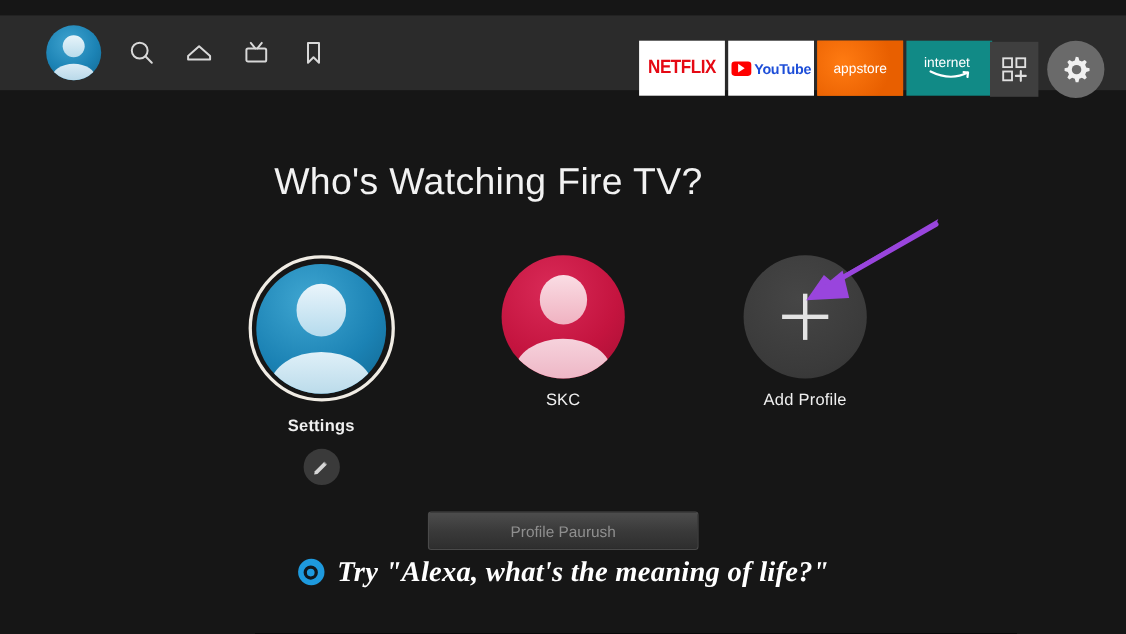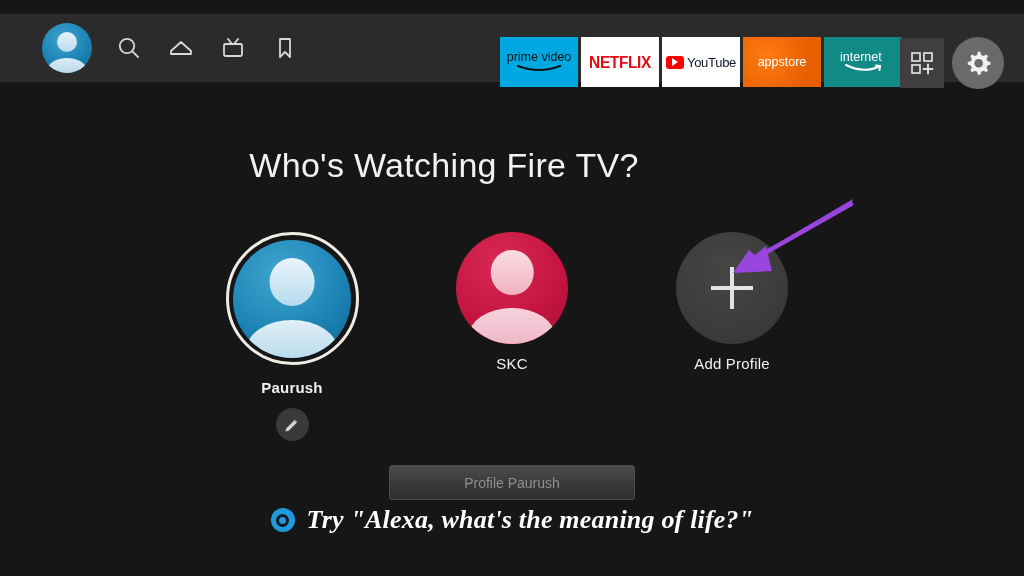--- a/index.html
+++ b/index.html
@@ -128,23 +128,23 @@
     justify-content: center;
     flex: none;
   }
   .app-youtube .yt-play::after {
     content: "";
     border-left: 6px solid #ffffff;
     border-top: 4px solid transparent;
     border-bottom: 4px solid transparent;
   }
   .app-youtube .yt-text {
-    color: #0f172a;
+    color: #1d4ed8;
     font-size: 13px;
-    font-weight: normal;
+    font-weight: bold;
     letter-spacing: -0.3px;
   }
   .app-appstore {
     background: #f26800;
     background-image: radial-gradient(circle at 30% 40%, #ff7b12 0%, #e85f00 70%);
     color: #ffffff;
   }
   .app-appstore .as-text { font-size: 12.5px; font-weight: normal; }
   .app-internet { background: #118a86; color: #ffffff; }
   .app-internet .int-text {
@@ -426,28 +426,20 @@
 
       <div class="nav-icon">
         <svg width="26" height="26" viewBox="0 0 26 26">
           <path d="M8 4 L18 4 L18 22 L13 17 L8 22 Z" fill="none" stroke="#d8d8d8" stroke-width="1.8" stroke-linejoin="round"></path>
         </svg>
       </div>
     </div>
 
     <div id="nav-apps">
 
-      <div class="app-tile app-prime">
-        <div>
-          <div class="pv-text">prime video</div>
-          <svg class="pv-smile" width="46" height="9" viewBox="0 0 46 9">
-            <path d="M2 2 Q23 10 44 2" fill="none" stroke="#0d1214" stroke-width="2.2" stroke-linecap="round"></path>
-          </svg>
-        </div>
-      </div>
 
       <div class="app-tile app-netflix">
         <span class="nf-text">NETFLIX</span>
       </div>
 
       <div class="app-tile app-youtube">
         <span class="yt-play"></span>
         <span class="yt-text">YouTube</span>
       </div>
 
@@ -492,21 +484,21 @@
 
   <div id="profiles">
 
     <div class="profile">
       <div class="avatar-wrap selected">
         <div class="avatar avatar-blue big">
           <div class="head"></div>
           <div class="body"></div>
         </div>
       </div>
-      <div class="profile-name bold">Paurush</div>
+      <div class="profile-name bold">Settings</div>
       <div class="edit-btn">
         <svg width="18" height="18" viewBox="0 0 18 18">
           <path d="M3.2 12.4 L11.6 4 L14 6.4 L5.6 14.8 L2.6 15.4 Z" fill="#d6d6d6"></path>
           <path d="M11.6 4 L14 6.4" stroke="#8f8f8f" stroke-width="1.1"></path>
         </svg>
       </div>
     </div>
 
     <div class="profile">
       <div class="avatar-wrap">

